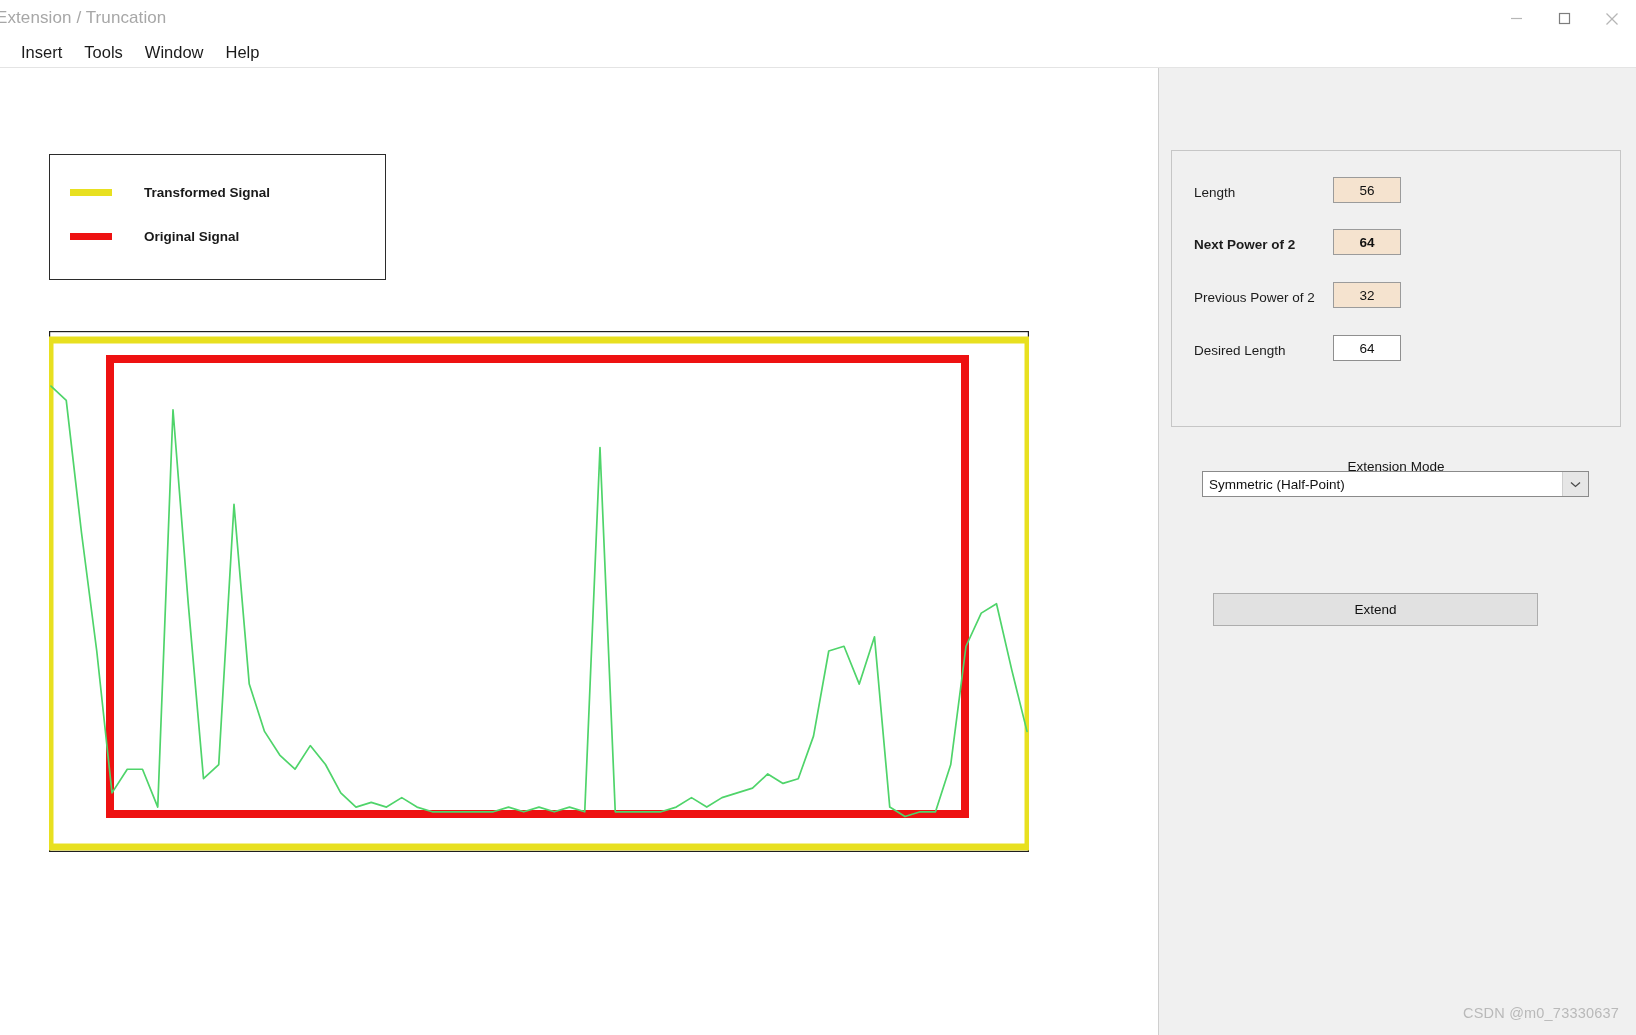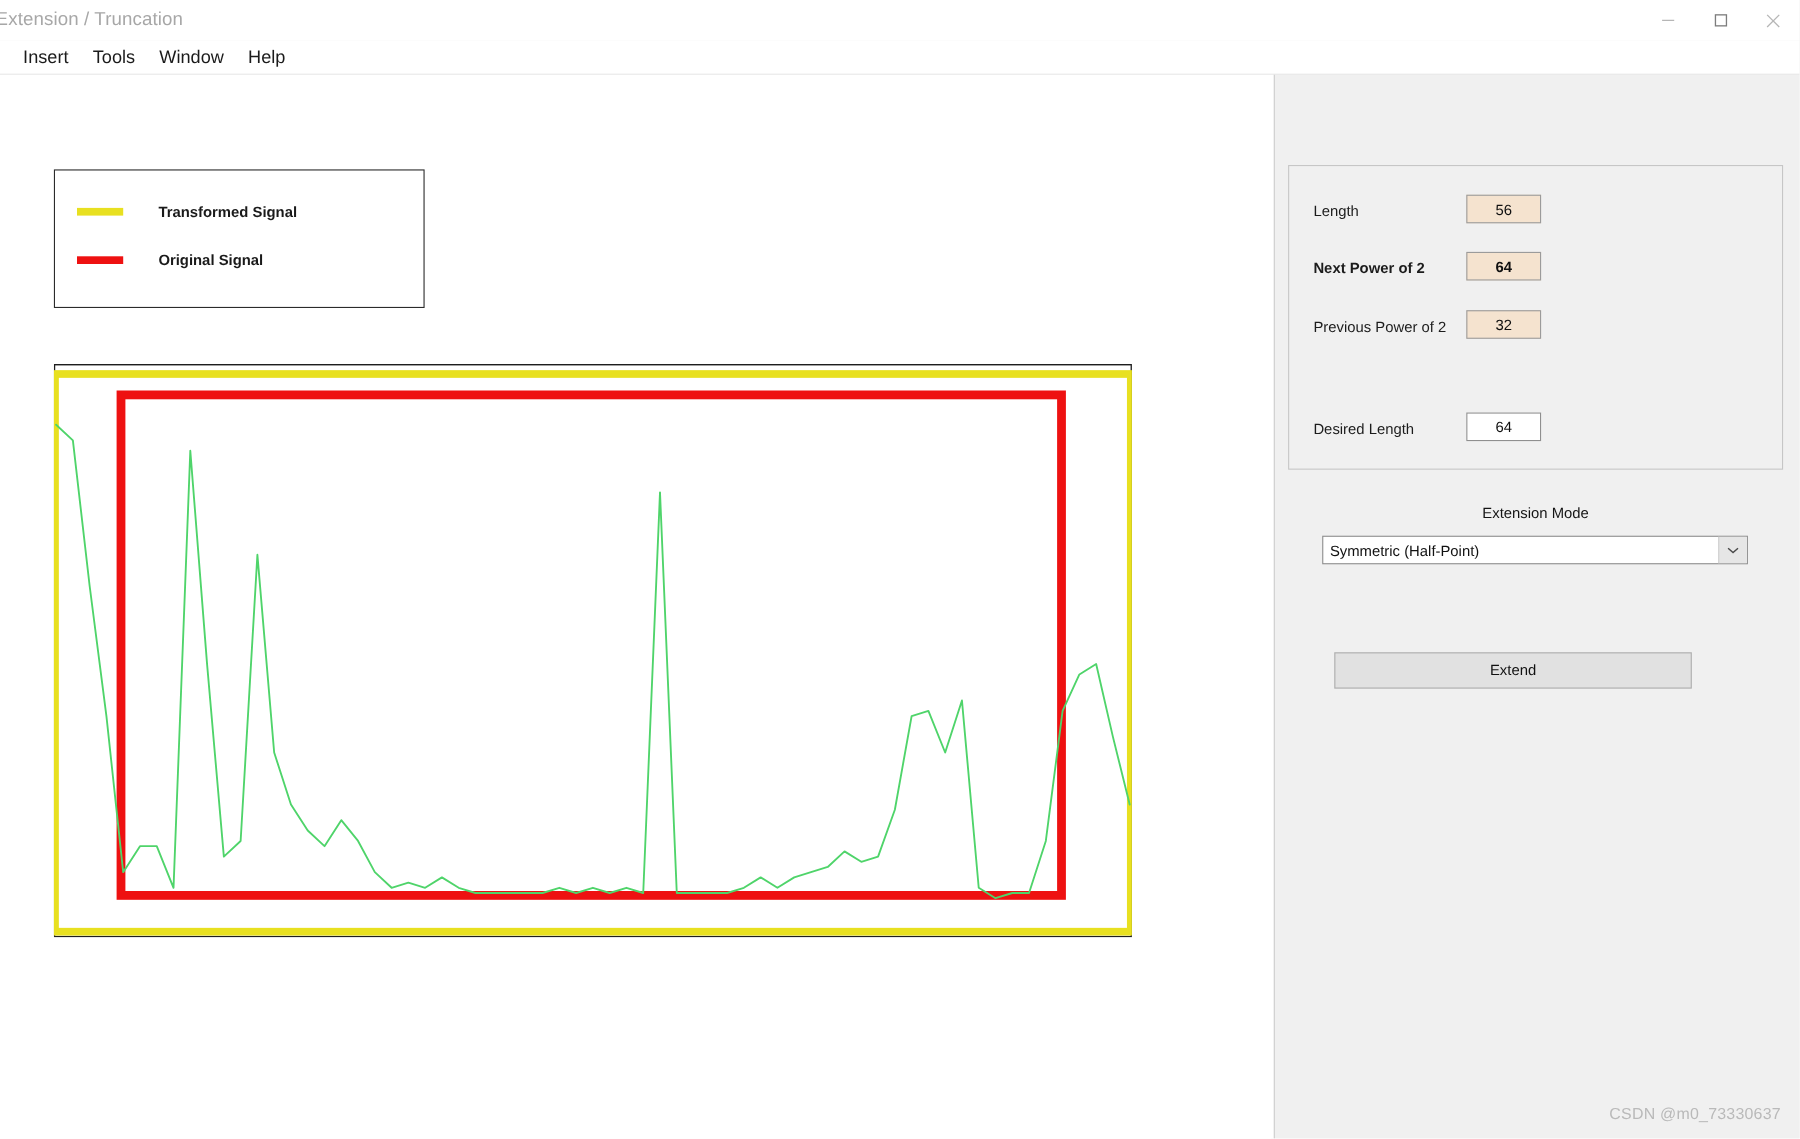--- a/index.html
+++ b/index.html
@@ -118,21 +118,21 @@
   .dd-small .dd-arrow{width:22px;background:#dcdcdc;border-left:1px solid #c8c8c8;}
 
   .ext-group{
     position:absolute;left:12px;top:383px;width:450px;height:110px;
   }
   .ext-title{
     position:absolute;left:0;top:8px;width:450px;text-align:center;
     font-size:13.5px;color:#141414;
   }
   .ext-dd{
-    position:absolute;left:31px;top:36px;width:387px;height:26px;
+    position:absolute;left:31px;top:20px;width:387px;height:26px;
   }
 
   .extend-btn{
     position:absolute;left:54px;top:525px;width:325px;height:33px;
     background:#e1e1e1;border:1px solid #adadad;box-sizing:border-box;
     display:flex;align-items:center;justify-content:center;
     font-size:13.5px;color:#111;cursor:default;
   }
 
   .watermark{
@@ -216,21 +216,21 @@
         <span class="readonly-field fld">56</span>
       </div>
       <div class="grow" style="top:78px;font-weight:bold;">
         <span class="lbl">Next Power of 2</span>
         <span class="readonly-field fld">64</span>
       </div>
       <div class="grow" style="top:131px;">
         <span class="lbl">Previous Power of 2</span>
         <span class="readonly-field fld">32</span>
       </div>
-      <div class="grow" style="top:184px;margin-top:40px;">
+      <div class="grow" style="top:184px;">
         <span class="lbl">Desired Length</span>
         <span class="white-field fld">64</span>
       </div>
     </div>
 
     <div class="ext-group">
       <div class="ext-title">Extension Mode</div>
       <div class="dropdown ext-dd">
         <span class="dd-text">Symmetric (Half-Point)</span>
         <span class="dd-arrow">

